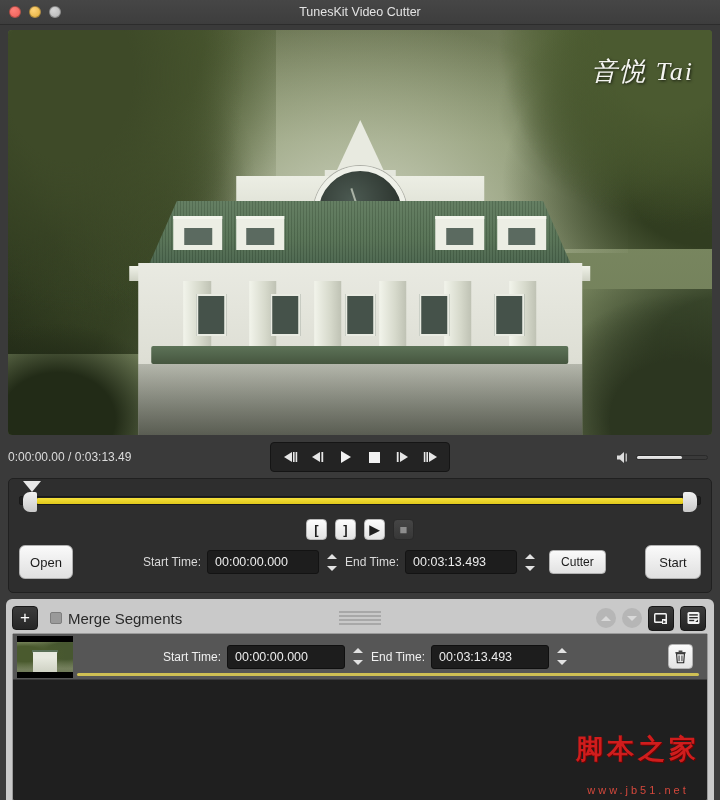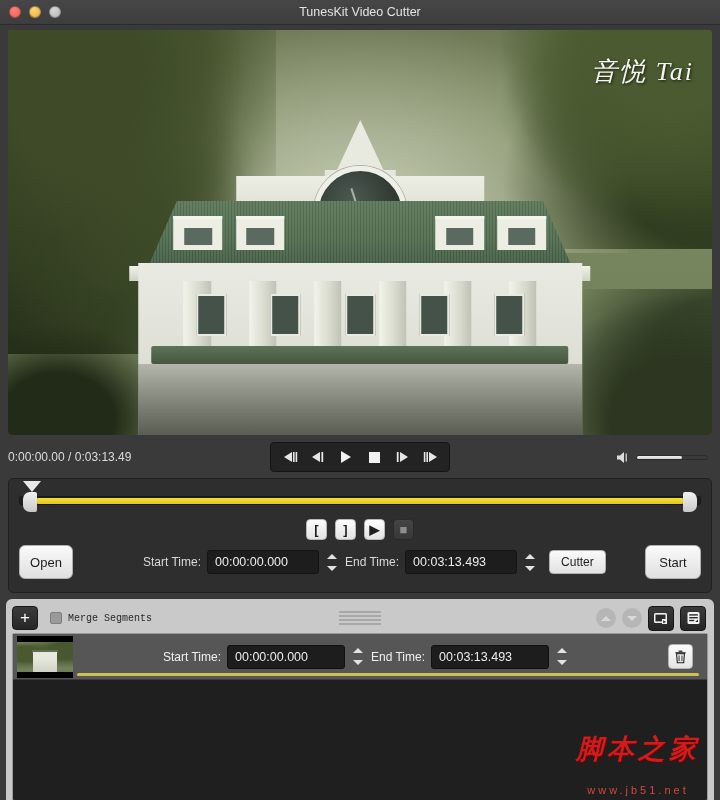--- a/index.html
+++ b/index.html
@@ -476,21 +476,21 @@
     display: flex; align-items: center; gap: 6px;
     margin-left: 12px;
     cursor: pointer;
   }
   .chk {
     width: 12px; height: 12px;
     border-radius: 2px;
     background: #9a9a9a;
     border: 1px solid #7e7e7e;
   }
-  .merge-label { font-size: 10px; color: #2a2a2a; font-family: Liberation Mono, monospace; }
+  .merge-label { font-size: 15px; color: #2a2a2a; }
   .grip {
     position: absolute;
     left: 50%; transform: translateX(-50%);
     width: 42px; height: 14px;
     background: repeating-linear-gradient(180deg, #a8a8a8 0 2px, #c9c9c9 2px 4px);
     cursor: grab;
   }
   .tb-right {
     position: absolute;
     right: 2px;
@@ -603,21 +603,20 @@
     pointer-events: none;
   }
   .wm-cn {
     font-family: "Liberation Serif", serif;
     font-size: 27px;
     font-weight: bold;
     color: #cf1d1d;
     letter-spacing: 4px;
     text-shadow: 1px 1px 0 #6d0000;
     line-height: 1;
-    font-style: italic;
   }
   .wm-url {
     font-size: 11px;
     color: #d4483c;
     letter-spacing: 3px;
     margin-top: 21px;
   }
 </style>
 </head>
 <body>

